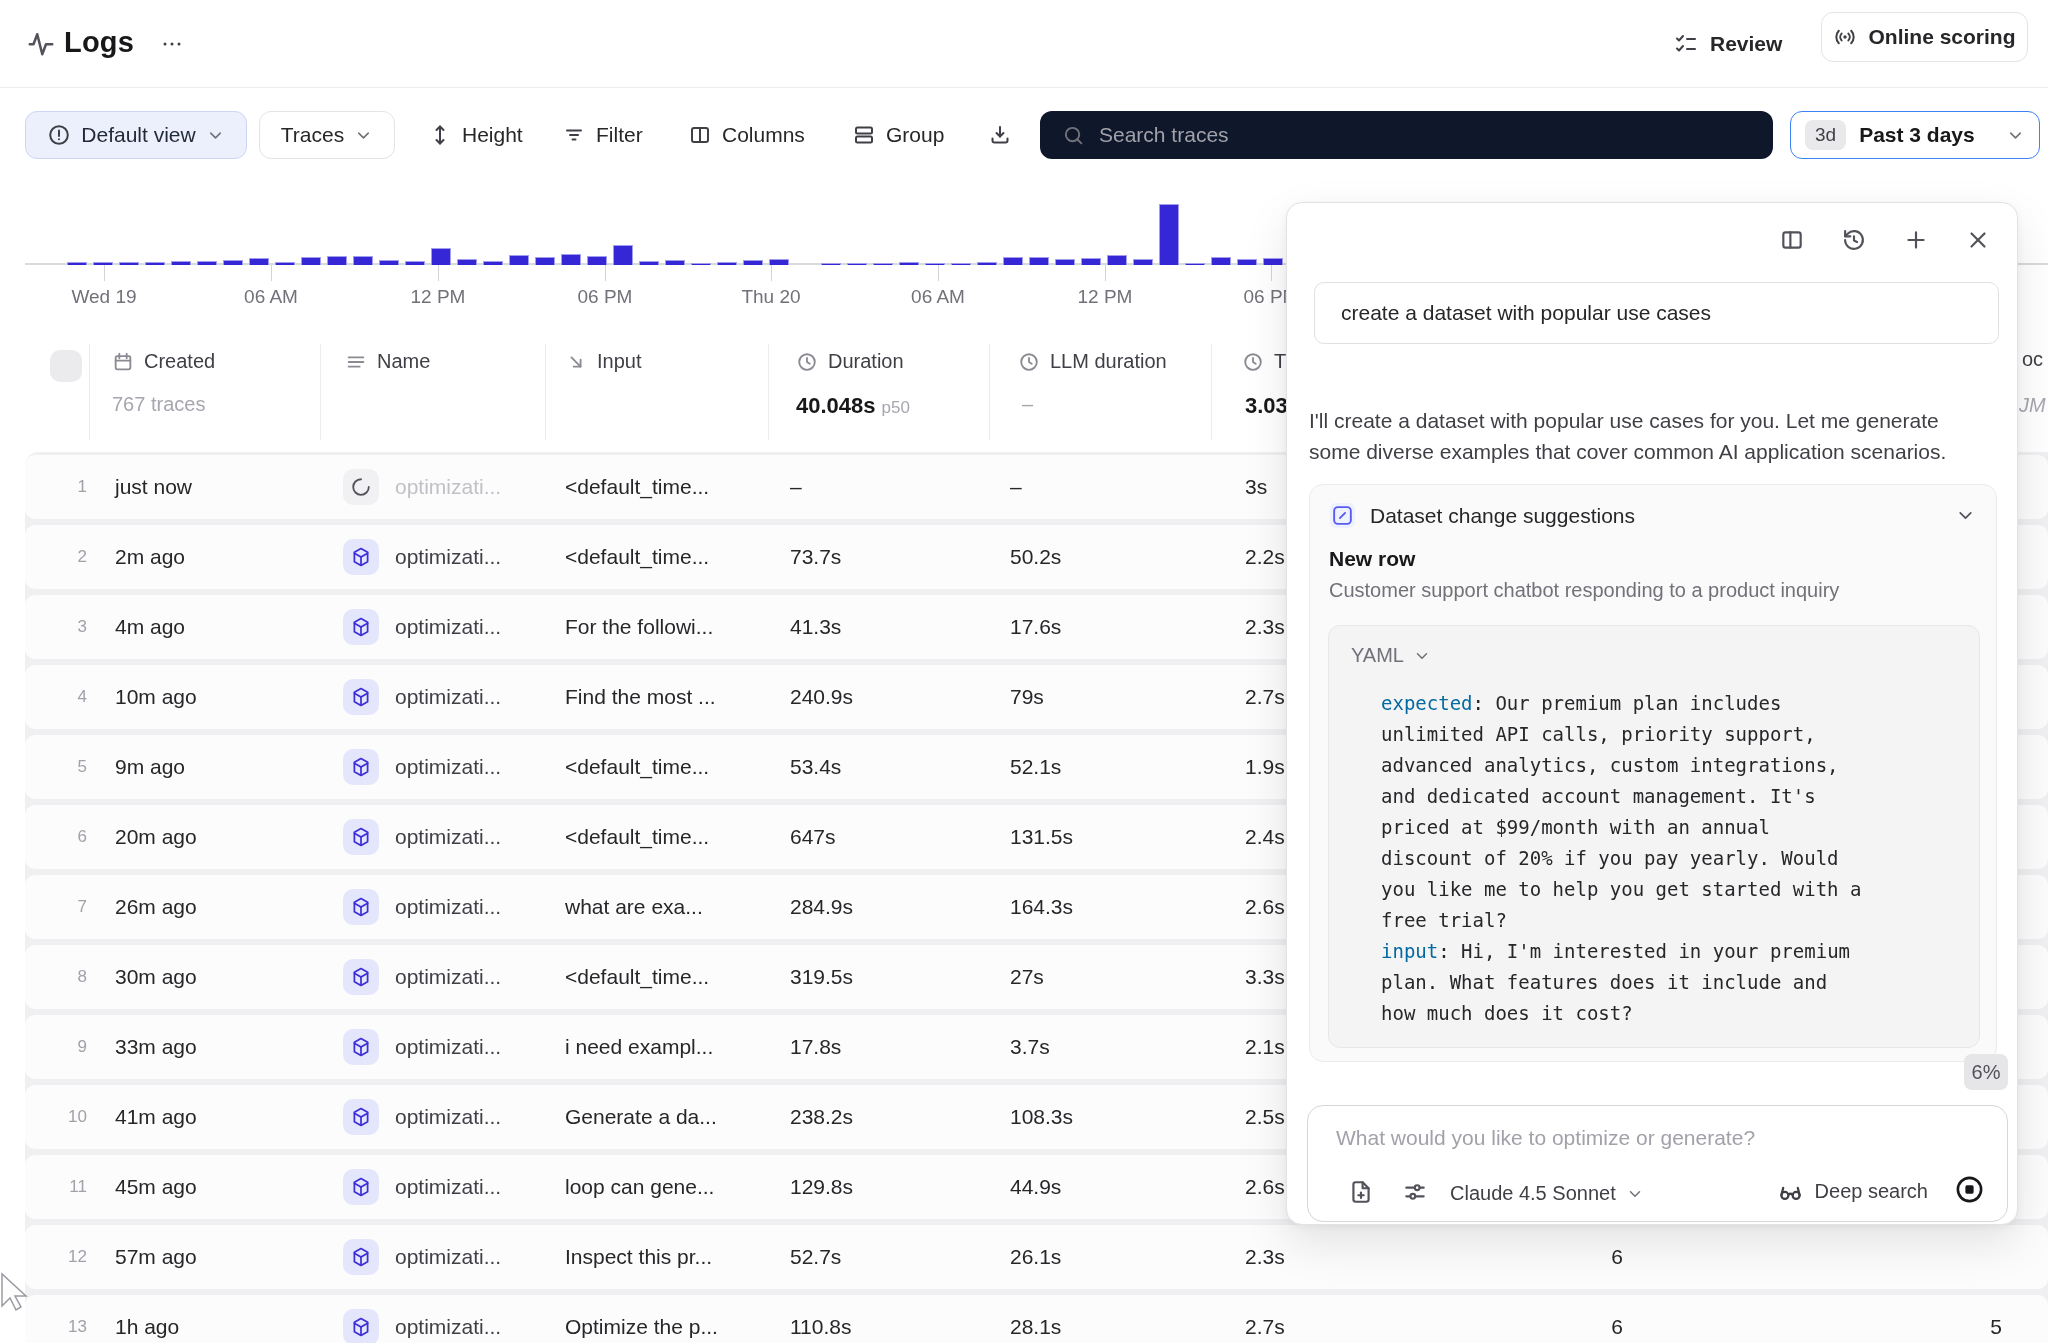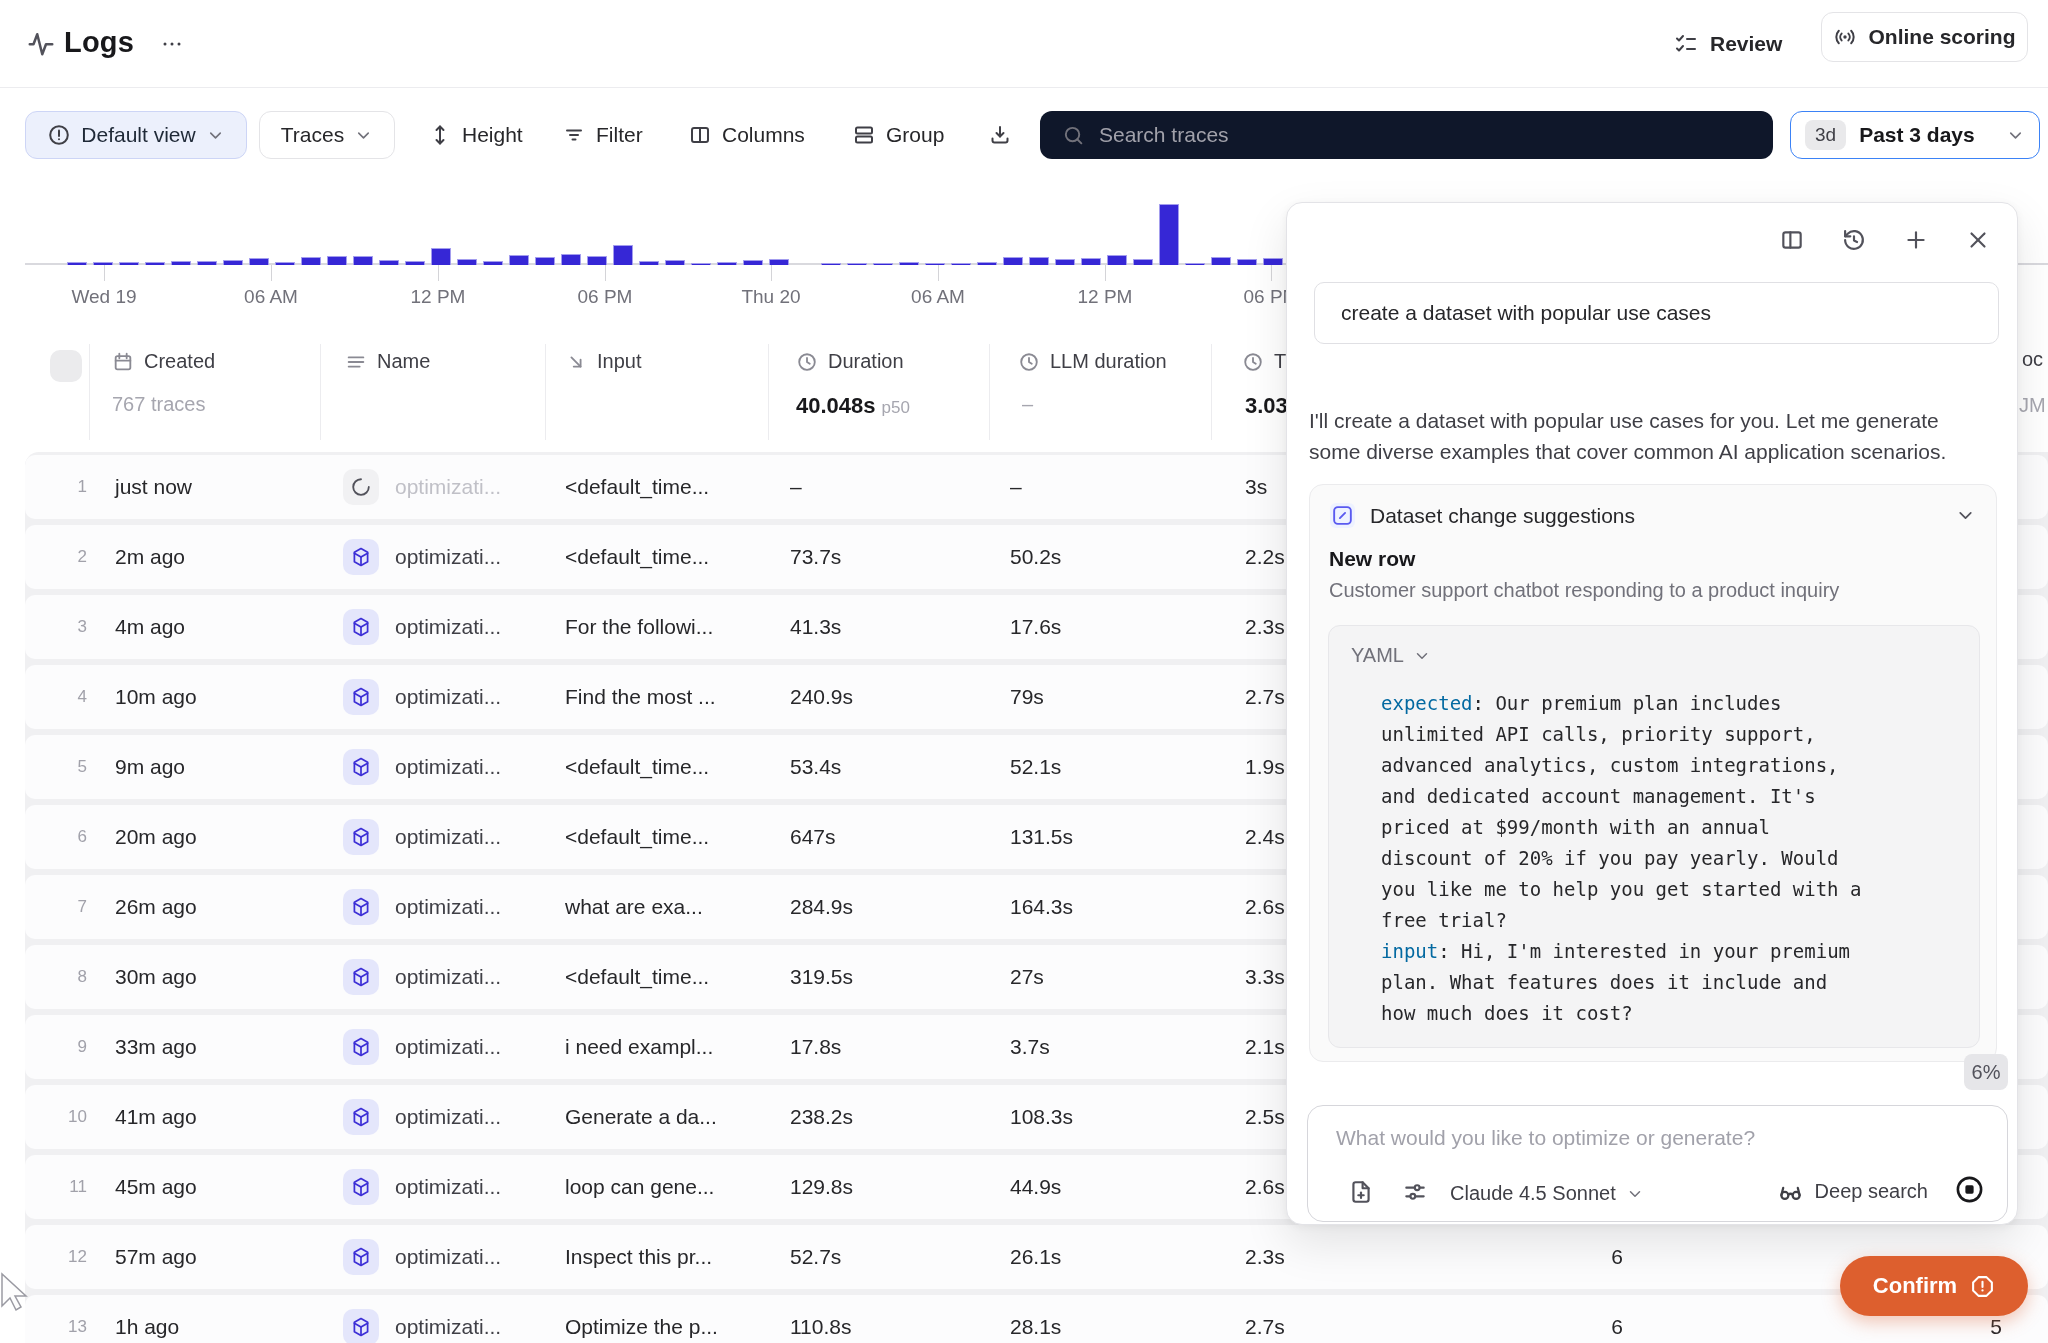--- a/index.html
+++ b/index.html
@@ -66,21 +66,21 @@
   .c-name { left:370px; color:#3f3f46; }
   .c-name.pending { color:#c0c0c7; }
   .c-input { left:540px; }
   .c-dur { left:765px; }
   .c-llm { left:985px; }
   .c-ttft { left:1220px; }
   .c-obs { left:1562px; width:60px; justify-content:center; }
   .c-last { left:1941px; width:60px; justify-content:center; }
 
   .edge-top { position:absolute; left:2022px; top:348px; font-size:20px; font-weight:500; color:#3f3f46; }
-  .edge-sub { position:absolute; left:2019px; top:394px; font-size:20px; color:#a6a6af; }
+  .edge-sub { position:absolute; left:2019px; top:394px; font-size:20px; color:#a6a6af;font-style:italic; }
 
   
   .panel { position:absolute; left:1286px; top:202px; width:732px; height:1023px; background:#fff; border:1px solid #e3e3e7; border-radius:16px; box-shadow:0 18px 45px rgba(0,0,0,.10), 0 2px 8px rgba(0,0,0,.05); z-index:5; }
   .p-icons { position:absolute; top:24px; right:26px; display:flex; gap:36px; }
   .p-icons .ic { width:26px; height:26px; color:#52525b; cursor:pointer; }
   .p-input { position:absolute; left:27px; top:79px; width:685px; height:62px; border:1px solid #e0e0e4; border-radius:10px; display:flex; align-items:center; padding:0 26px; font-size:21px; color:#27272a; background:#fff; cursor:text; }
   .p-para { position:absolute; left:22px; top:166px; width:648px; font-size:21px; line-height:31px; color:#3f3f46;margin-top:36px; }
   .sugg-card { position:absolute; left:22px; top:281px; width:688px; height:578px; background:#fafafa; border:1px solid #ebebed; border-radius:14px; }
   .sugg-head { position:absolute; left:20px; top:18px; right:20px; display:flex; align-items:center; gap:15px; cursor:pointer; }
   .sugg-head .diff { width:25px; height:25px; color:#5a5af0; background:#eef2ff; border-radius:6px; }
@@ -763,27 +763,17 @@
         <span class="ic stop-btn">
             <svg viewBox="0 0 24 24" fill="none" stroke="currentColor" stroke-width="2" stroke-linecap="round" stroke-linejoin="round">
               <circle cx="12" cy="12" r="9"></circle>
               <rect x="8.8" y="8.8" width="6.4" height="6.4" rx="1.2" fill="currentColor" stroke="none"></rect>
             </svg>
           </span>
       </div>
     </div>
   </div>
 
-  <div class="confirm-btn">
-    <span>Confirm</span>
-    <span class="ic">
-        <svg viewBox="0 0 24 24" fill="none" stroke="currentColor" stroke-width="2" stroke-linecap="round" stroke-linejoin="round">
-          <path d="M8.2 3h7.6L21 8.2v7.6L15.8 21H8.2L3 15.8V8.2z"></path>
-          <path d="M12 7.5v5"></path>
-          <circle cx="12" cy="15.8" r="1.1" fill="currentColor" stroke="none"></circle>
-        </svg>
-      </span>
-  </div>
 
   <svg class="cursor-arrow" viewBox="0 0 30 40">
     <path d="M2 2 L2 34 L10 26 L16 38 L21 35 L15 24 L26 24 Z" fill="#fdfdfd" stroke="#9a9aa2" stroke-width="1.5"></path>
   </svg>
 </div>
 
 </body></html>

